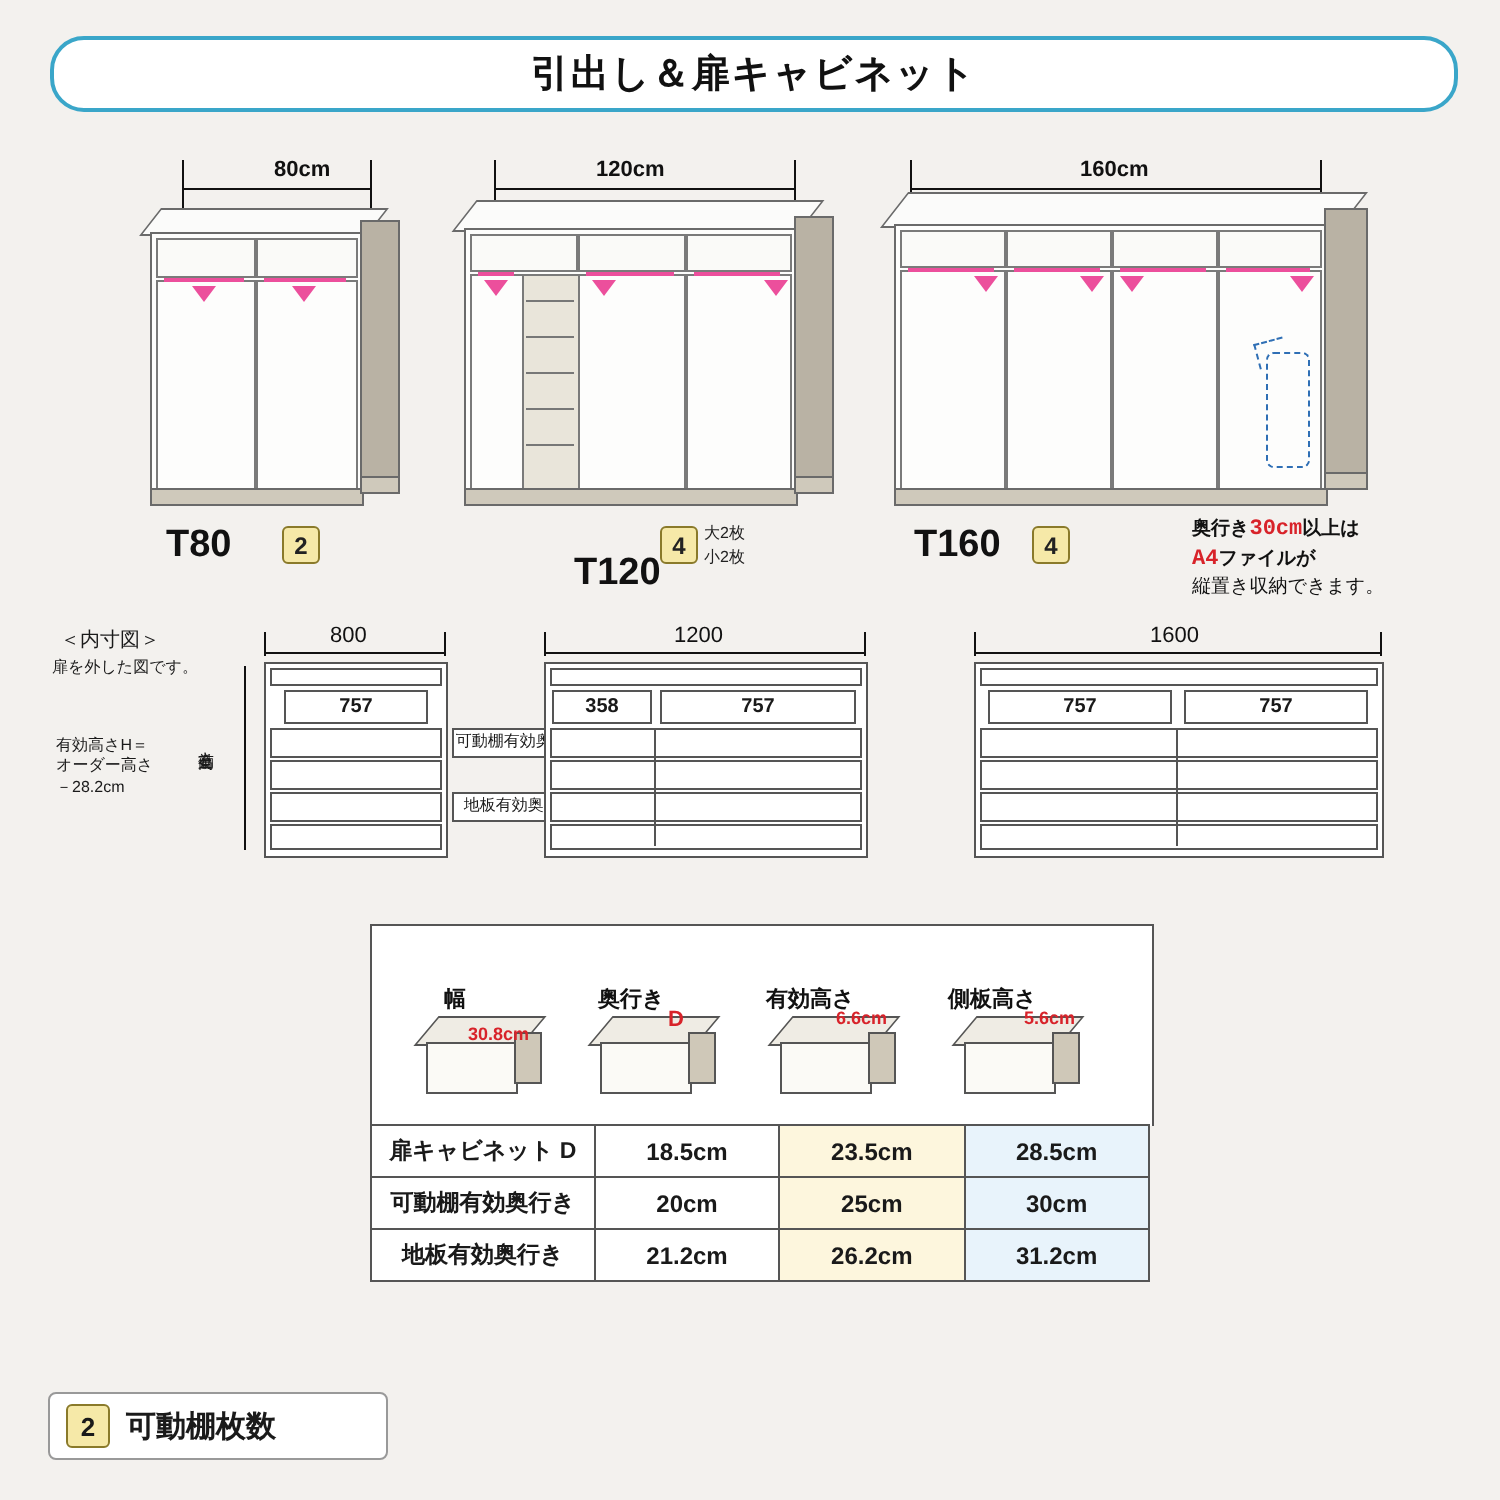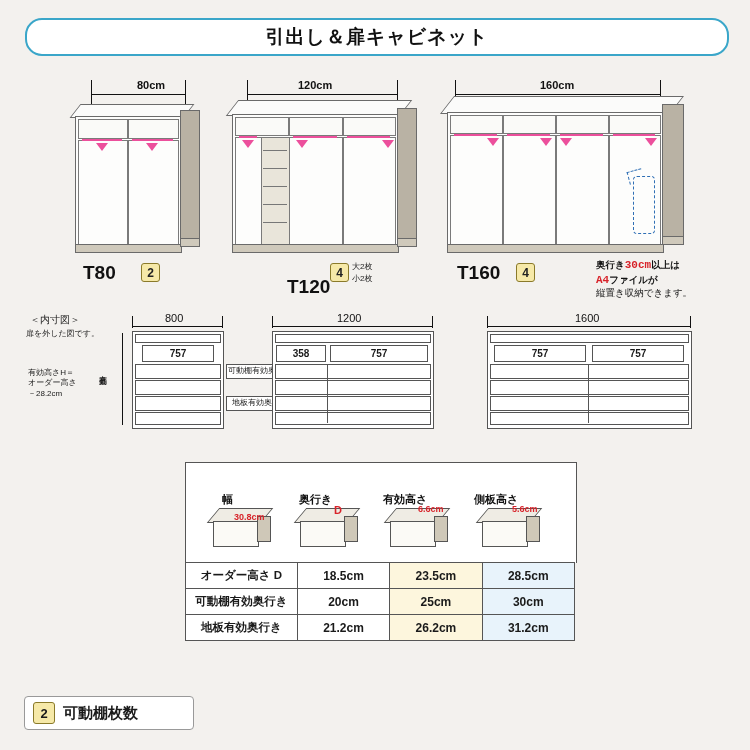--- a/index.html
+++ b/index.html
@@ -344,21 +344,21 @@
   <div class="minibox" style="left:474px;top:508px;">
     <div class="mb-top" style="left:8px;top:0px;width:52px;height:13px;transform:skewX(-40deg);"></div>
     <div class="mb-front" style="left:8px;top:13px;width:44px;height:24px;"></div>
     <div class="mb-side" style="left:52px;top:8px;width:12px;height:24px;"></div>
   </div>
   <div class="redtag" style="left:512px;top:504px;">5.6cm</div>
 
   <table class="tbl">
     <tbody>
     <tr>
-      <td class="rowhead">オーダー高さ D</td>
+      <td class="rowhead">扉キャビネット D</td>
       <td class="c1">18.5cm</td>
       <td class="c2">23.5cm</td>
       <td class="c3">28.5cm</td>
     </tr>
     <tr>
       <td class="rowhead">可動棚有効奥行き</td>
       <td class="c1">20cm</td>
       <td class="c2">25cm</td>
       <td class="c3">30cm</td>
     </tr>

